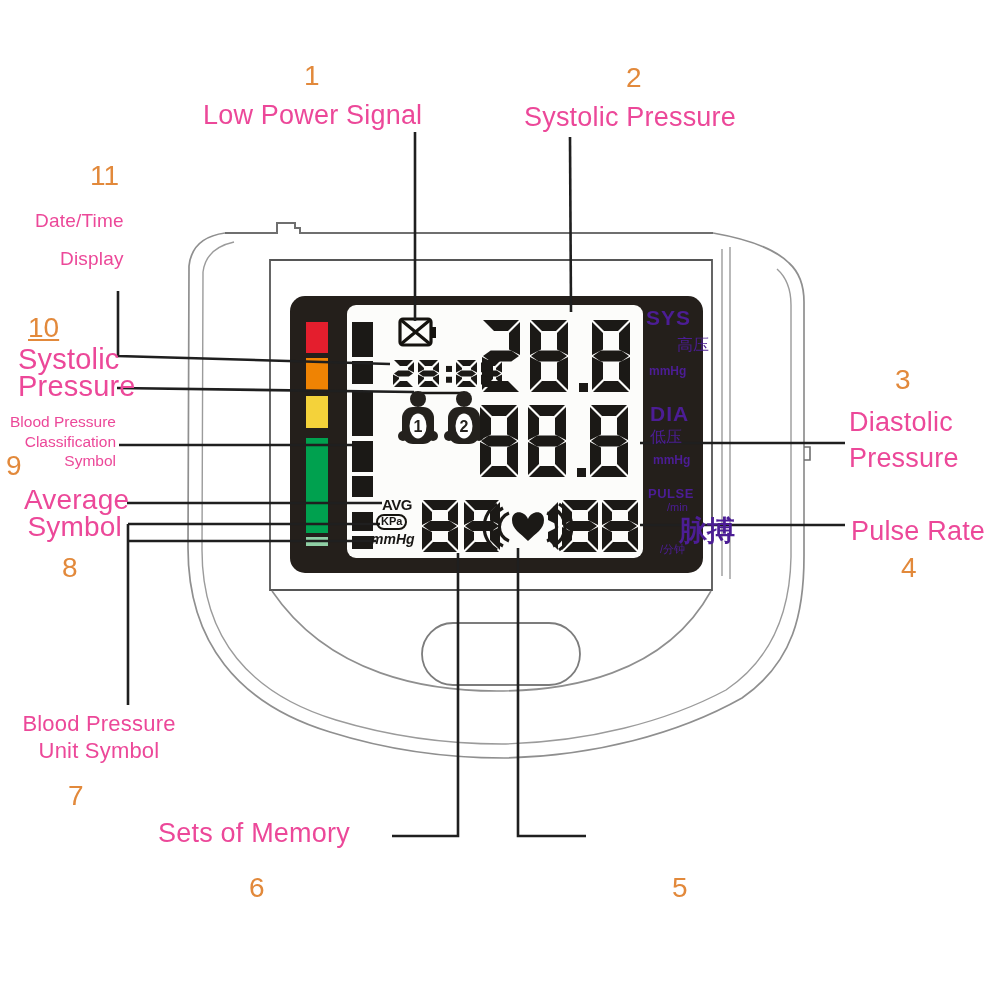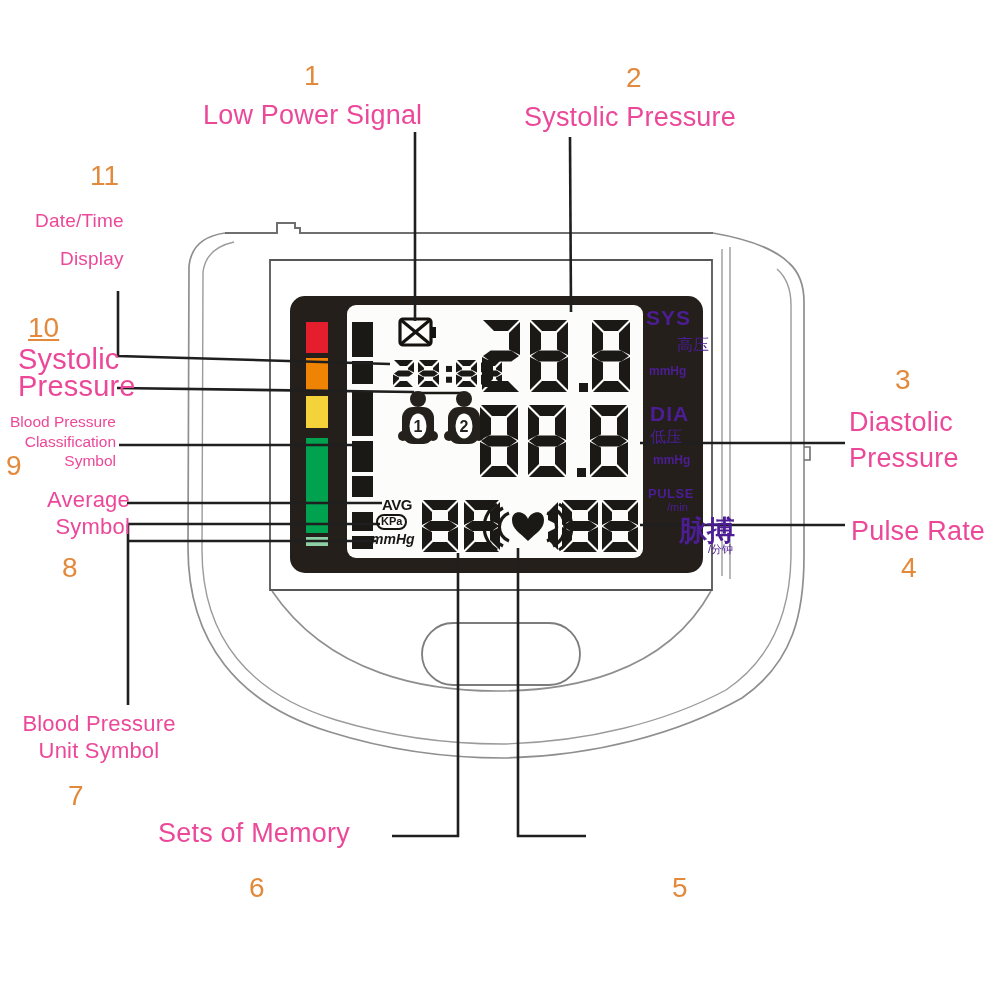--- a/index.html
+++ b/index.html
@@ -235,21 +235,21 @@
 <div class="lcdtxt" style="left:646px;top:337px;font-size:16px;margin-left:31px;">高压</div>
 <div class="lcdtxt" style="left:649px;top:365px;font-size:12px;font-weight:bold;">mmHg</div>
 
 <div class="lcdtxt" style="left:650px;top:403px;font-size:21px;font-weight:bold;letter-spacing:1px;">DIA</div>
 <div class="lcdtxt" style="left:650px;top:429px;font-size:16px;">低压</div>
 <div class="lcdtxt" style="left:653px;top:454px;font-size:12px;font-weight:bold;">mmHg</div>
 
 <div class="lcdtxt" style="left:648px;top:487px;font-size:13px;font-weight:bold;letter-spacing:.5px;">PULSE</div>
 <div class="lcdtxt" style="left:667px;top:502px;font-size:11px;">/min</div>
 <div class="lcdtxt" style="left:679px;top:517px;font-size:28px;font-weight:bold;">脉搏</div>
-<div class="lcdtxt" style="left:660px;top:544px;font-size:11px;margin-left:48px;">/分钟</div>
+<div class="lcdtxt" style="left:660px;top:544px;font-size:11px;">/分钟</div>
 
 <div class="blk" style="left:382px;top:497px;font-size:15px;font-weight:900;letter-spacing:-.5px;">AVG</div>
 <div class="blk kpabox" style="left:376px;top:514px;font-size:11px;border-radius:8px;">KPa</div>
 <div class="blk" style="left:371px;top:532px;font-size:14px;font-weight:bold;font-style:italic;">mmHg</div>
 
 <div class="num" style="left:304px;top:60px;">1</div>
 <div class="lbl" style="left:203px;top:100px;">Low Power Signal</div>
 
 <div class="num" style="left:626px;top:62px;">2</div>
 <div class="lbl" style="left:524px;top:102px;">Systolic Pressure</div>
@@ -263,21 +263,21 @@
 
 <div class="num" style="left:672px;top:872px;">5</div>
 
 <div class="lbl" style="left:158px;top:818px;">Sets of Memory</div>
 <div class="num" style="left:249px;top:872px;">6</div>
 
 <div class="lbl c" style="left:19px;top:710px;width:160px;font-size:22px;line-height:27px;">Blood Pressure
 Unit Symbol</div>
 <div class="num" style="left:68px;top:780px;">7</div>
 
-<div class="lbl r" style="left:32px;top:486px;width:98px;font-size:22px;line-height:27px;">Average
+<div class="lbl r" style="left:24px;top:486px;width:98px;font-size:28px;line-height:27px;">Average
 Symbol</div>
 <div class="num" style="left:62px;top:552px;">8</div>
 
 <div class="lbl r" style="left:6px;top:412px;width:110px;font-size:15.5px;line-height:19.5px;letter-spacing:0;">Blood Pressure
 Classification
 Symbol</div>
 <div class="num" style="left:6px;top:450px;">9</div>
 
 <div class="num" style="left:28px;top:312px;text-decoration:underline;">10</div>
 <div class="lbl r" style="left:18px;top:346px;width:98px;font-size:29px;line-height:27px;">Systolic

